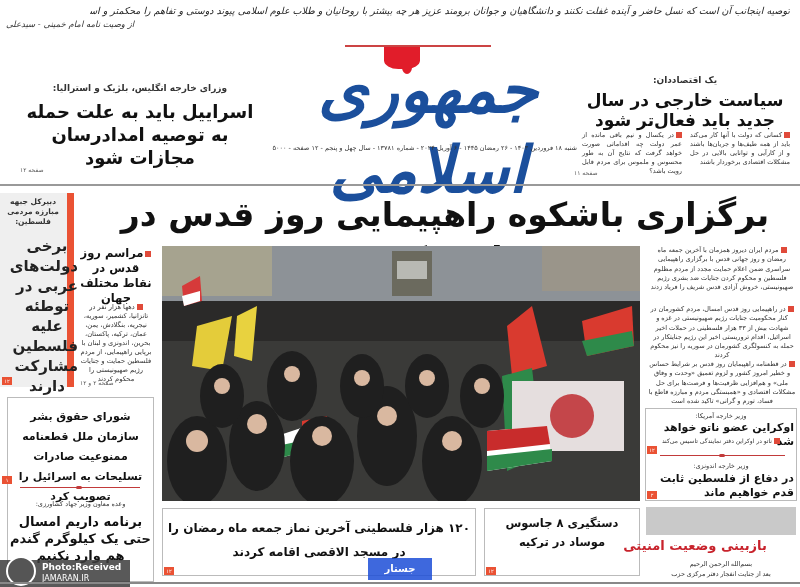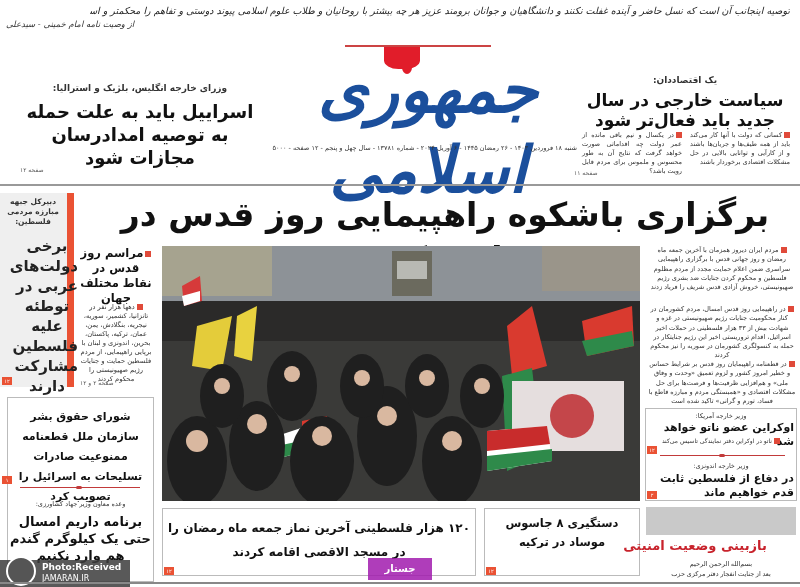--- a/index.html
+++ b/index.html
@@ -74,21 +74,21 @@
   .wm { top: 560px; left: 0; width: 130px; height: 27px; background: rgba(60,60,60,0.85); }
   .wm-logo { top: 556px; left: 6px; width: 30px; height: 30px; border-radius: 50%; border: 2px solid #fff; background: #555; }
   .wm-text1 { top: 562px; left: 42px; font-size: 9px; color: #fff; font-weight: bold; direction: ltr; }
   .wm-text2 { top: 574px; left: 42px; font-size: 8px; color: #fff; direction: ltr; }
 
   
   .bc-box1 { top: 508px; left: 162px; width: 314px; height: 68px; border: 1px solid #bbb; }
   .bc-box2 { top: 508px; left: 484px; width: 156px; height: 68px; border: 1px solid #bbb; }
   .bc-t1 { top: 516px; left: 168px; width: 302px; text-align: center; font-size: 12px; font-weight: bold; line-height: 24px; }
   .bc-t2 { top: 514px; left: 488px; width: 148px; text-align: center; font-size: 11.5px; font-weight: bold; line-height: 19px; }
-  .bc-stamp { top: 558px; left: 368px; width: 64px; height: 22px; background: #a21caf; color: #fff; font-size: 10px; font-weight: bold; text-align: center; line-height: 22px; opacity: 0.85; }
+  .bc-stamp { top: 558px; left: 368px; width: 64px; height: 22px; background: #1d4ed8; color: #fff; font-size: 10px; font-weight: bold; text-align: center; line-height: 22px; opacity: 0.85; }
   .bottom-rule { top: 582px; left: 0; width: 800px; height: 2px; background: #888; }
 
   
   .ed-band { top: 507px; left: 646px; width: 150px; height: 28px; background: #c9c9c9; }
   .ed-title { top: 538px; left: 620px; width: 150px; text-align: center; font-size: 13px; font-weight: bold; color: #c8232c; }
   .ed-line { left: 646px; width: 150px; text-align: center; font-size: 6.5px; color: #333; font-family: Liberation Serif, serif; }
 </style>
 </head>
 <body>
 

